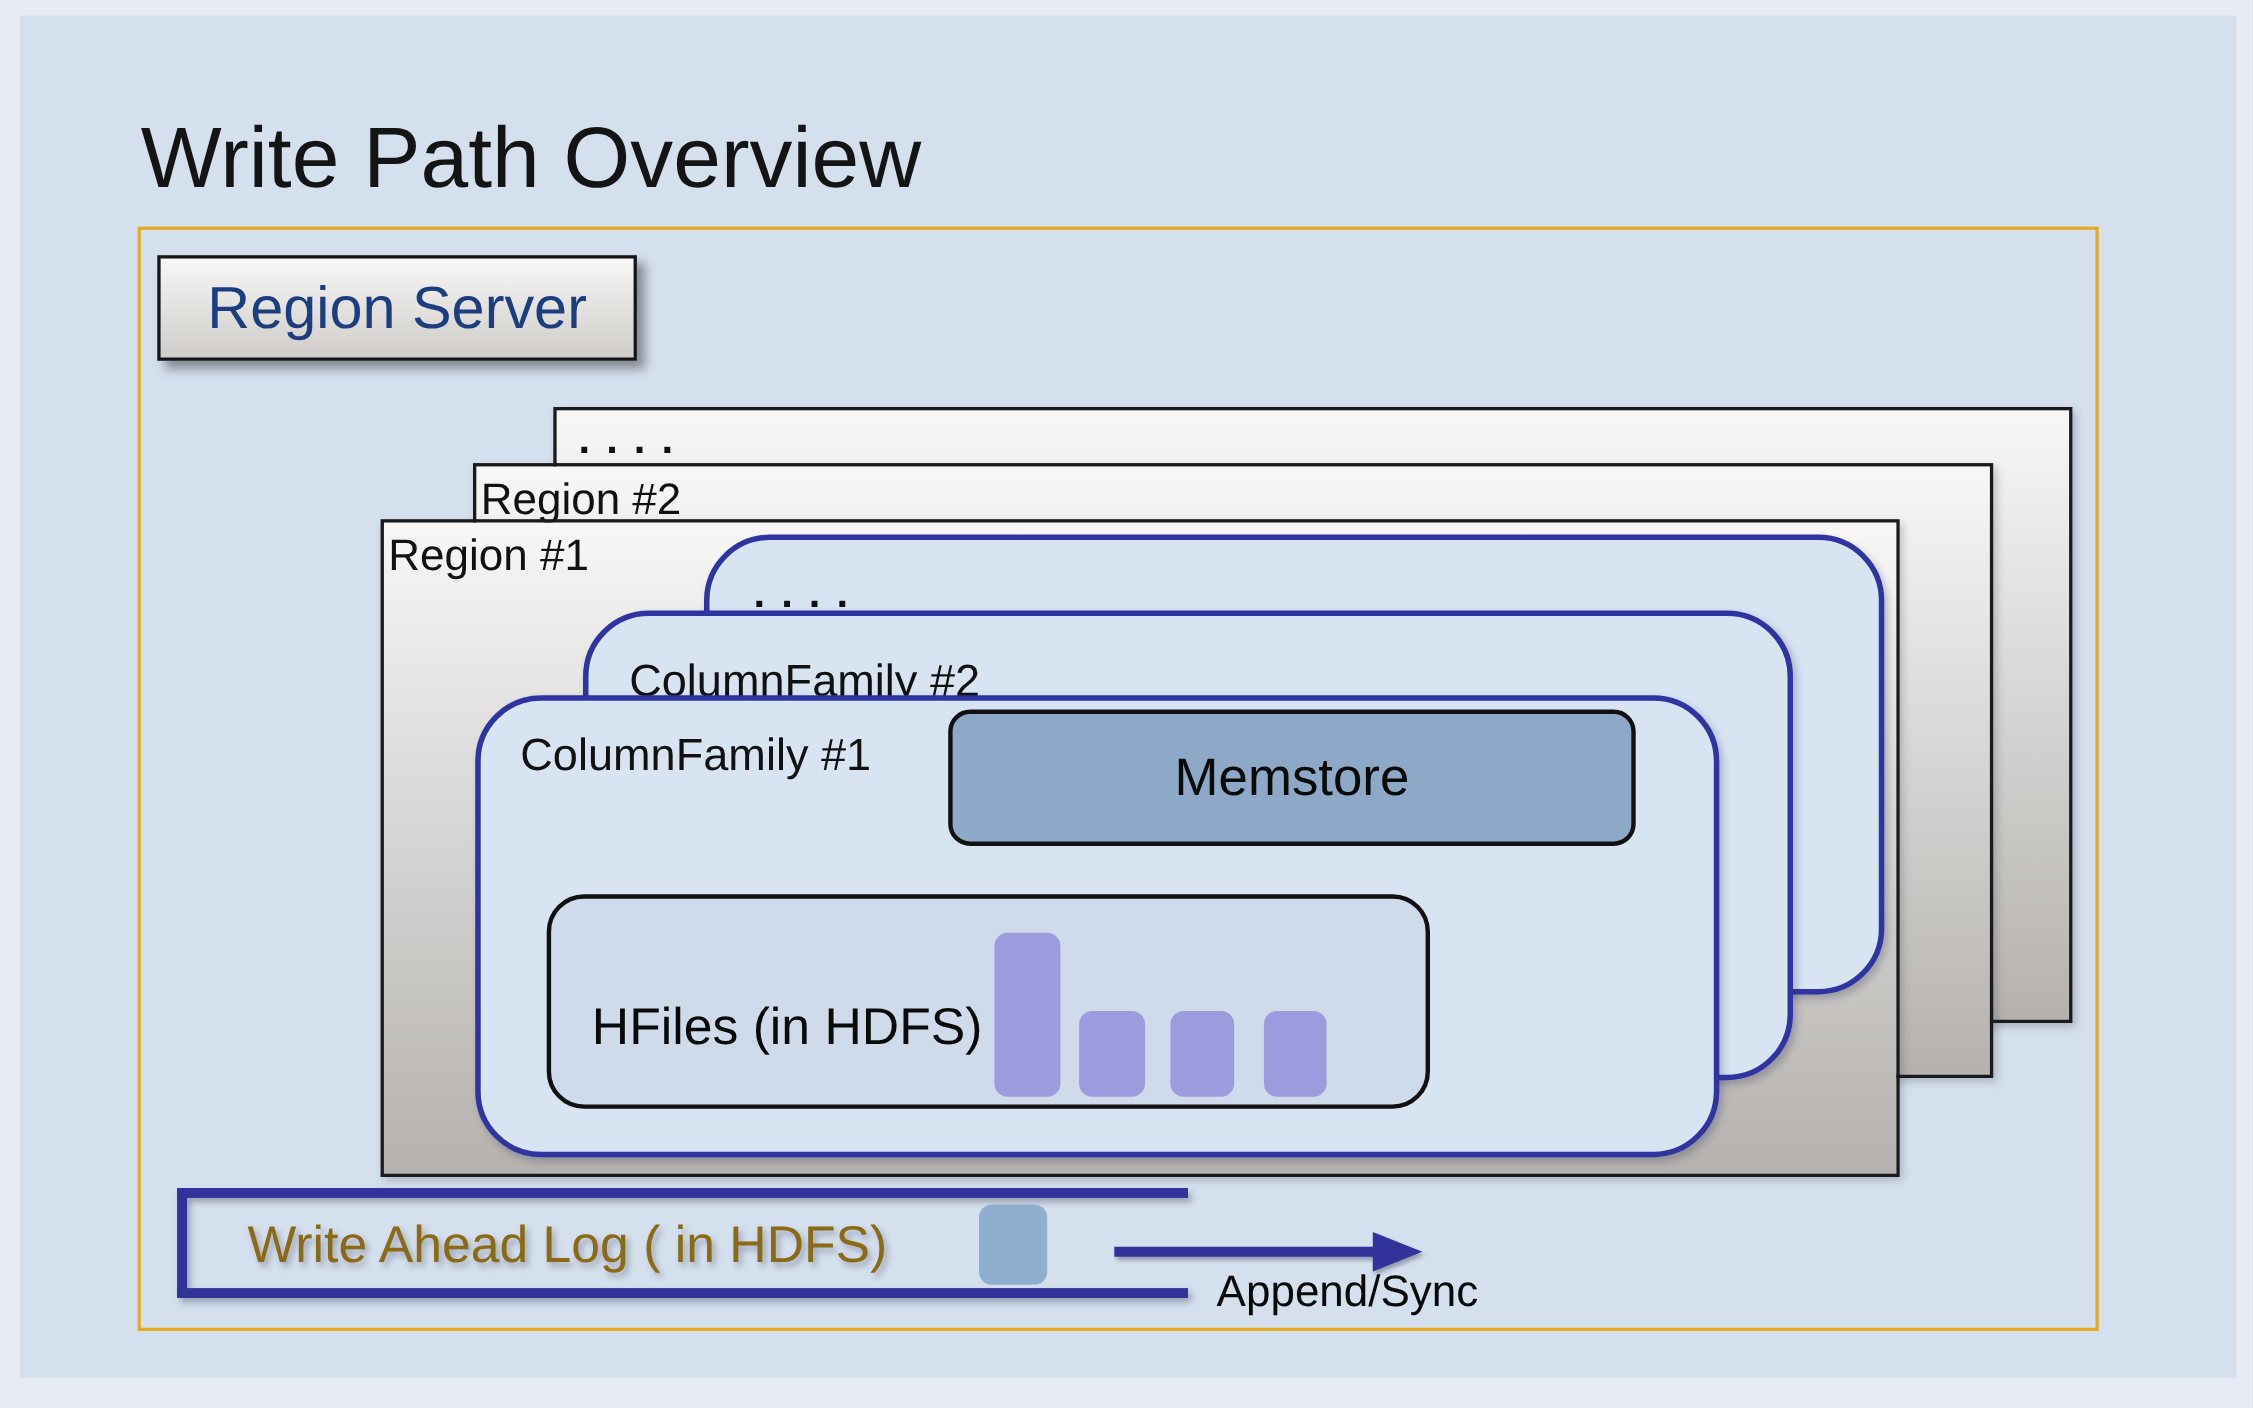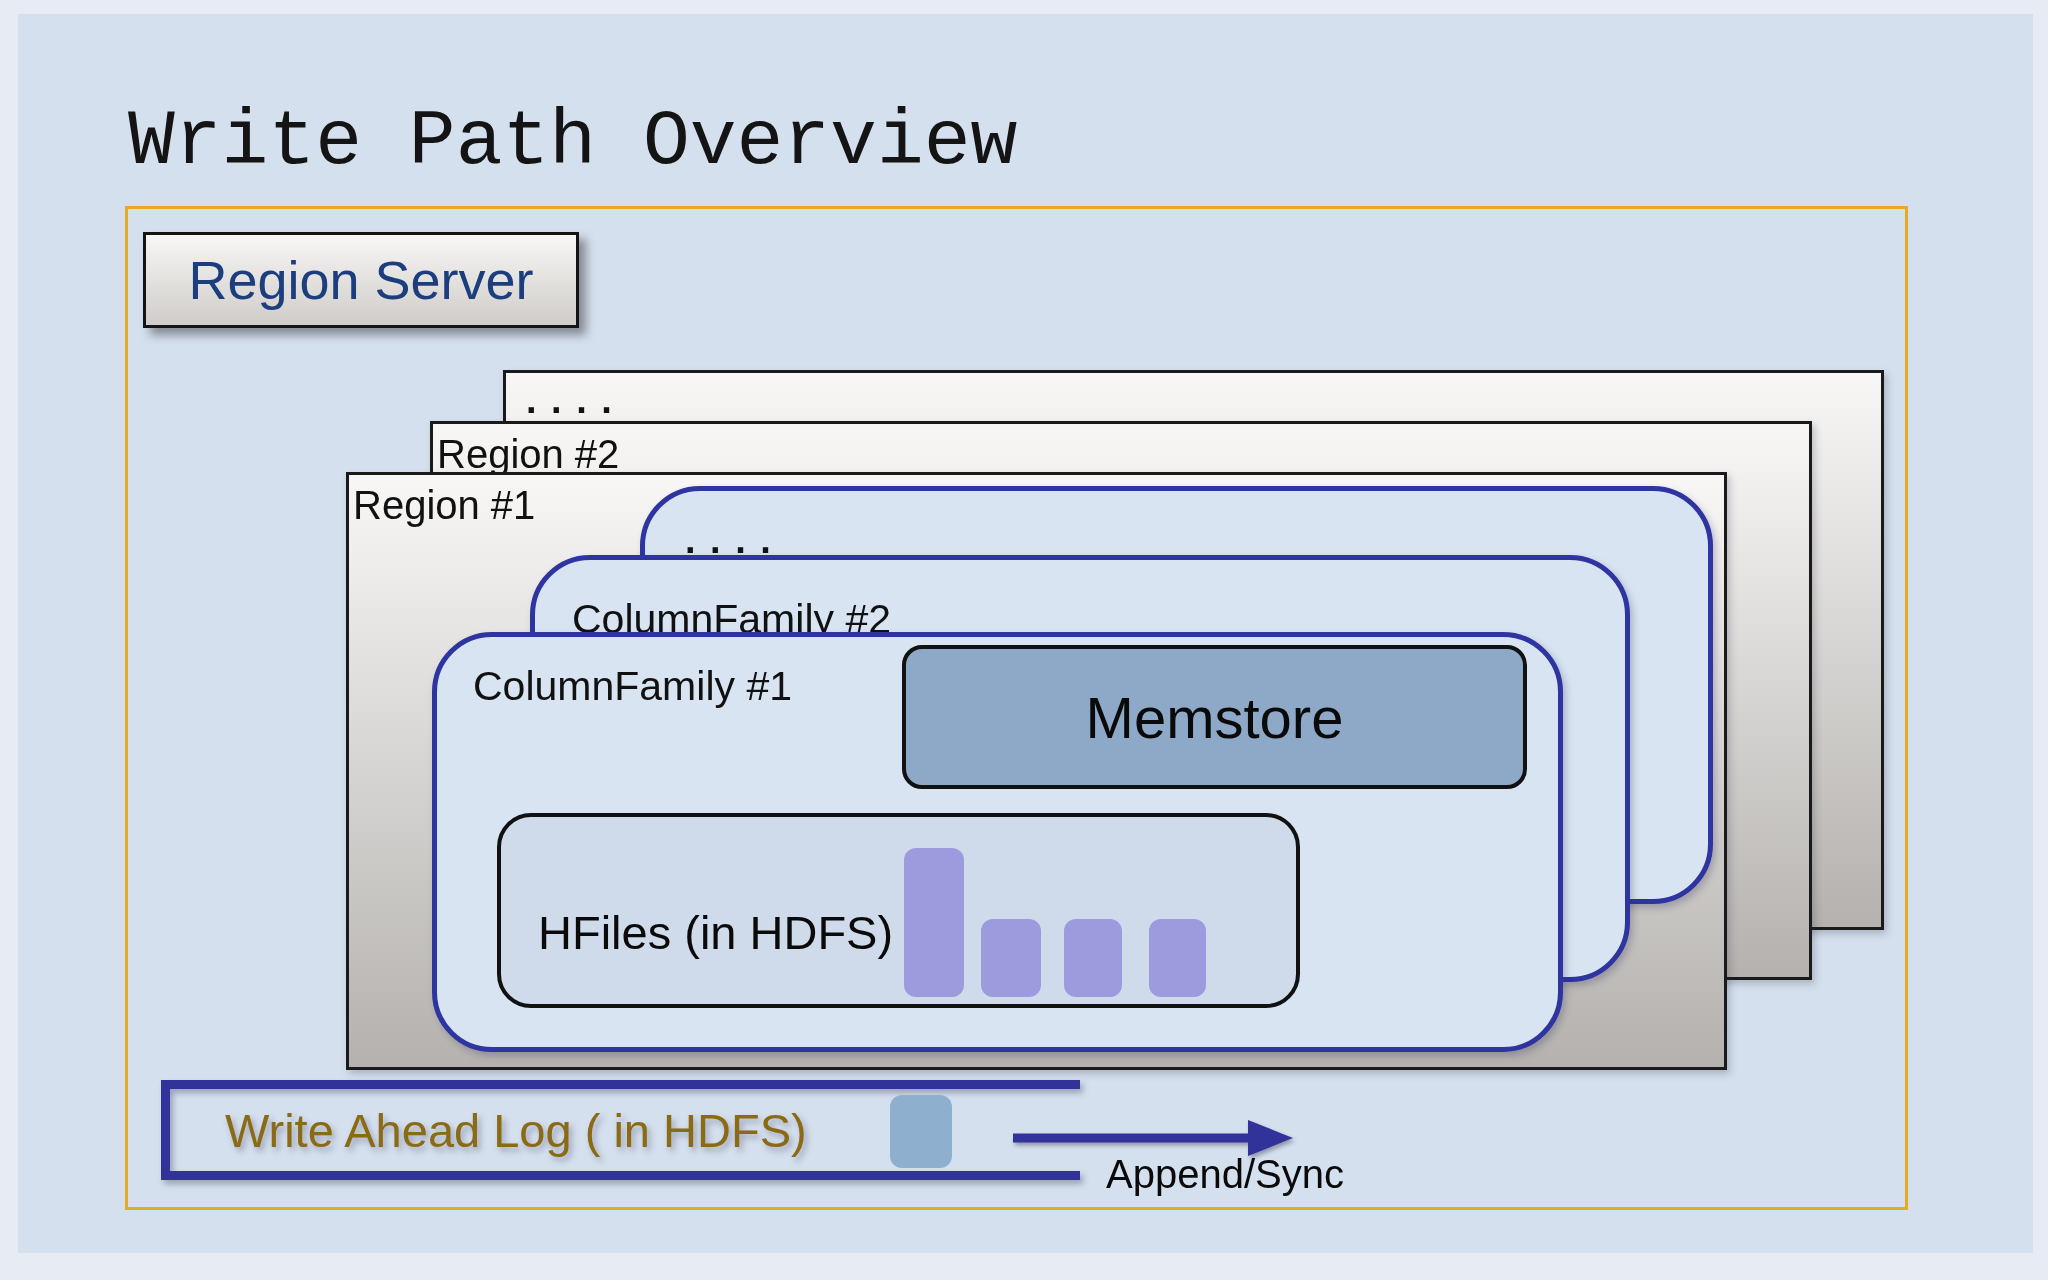--- a/index.html
+++ b/index.html
@@ -10,21 +10,20 @@
     border-style:solid;
     border-color:var(--bg-frame,#e7ebf4);
     border-width:14px 15px 27px 18px;
     font-family:"Liberation Sans","DejaVu Sans",sans-serif;
   }
   .abs{position:absolute;}
   .title{
     left:110px;top:84px;
     font-size:78px;color:#141414;letter-spacing:0;
     white-space:nowrap;
-    font-family:Liberation Mono, monospace;
   }
   .slide-frame{
     left:107px;top:192px;width:1777px;height:998px;
     border:3px solid var(--gold-border,#e4ab27);
     background:transparent;
   }
   .region-server-btn{
     left:125px;top:218px;width:430px;height:90px;
     background:linear-gradient(180deg,var(--btn-grad-top,#f8f7f5) 0%,var(--btn-grad-bottom,#cfccc9) 100%);
     border:3px solid #141414;
@@ -49,26 +48,26 @@
     background:var(--cf-fill,#d8e4f2);
     border:5px solid var(--cf-border,#2e34a0);
     border-radius:60px;
     box-sizing:border-box;
     box-shadow:3px 4px 7px rgba(50,50,90,0.28);
   }
   .cf-label{
     font-size:41px;color:#111;white-space:nowrap;
   }
   .memstore-box{
-    left:884px;top:631px;width:625px;height:144px;
+    left:844px;top:631px;width:625px;height:124px;
     background:var(--memstore-fill,#8ea9c8);
     border:4px solid #111;border-radius:20px;
     box-sizing:border-box;
     display:flex;align-items:center;justify-content:center;
-    font-size:58px;color:#0a0a0a;
+    font-size:48px;color:#0a0a0a;
   }
   .hfiles-box{
     left:479px;top:799px;width:803px;height:195px;
     background:var(--hfiles-fill,#cfdaea);
     border:4px solid #111;border-radius:34px;
     box-sizing:border-box;
   }
   .hfiles-label{
     position:absolute;left:37px;top:88px;
     font-size:47px;color:#0a0a0a;white-space:nowrap;

